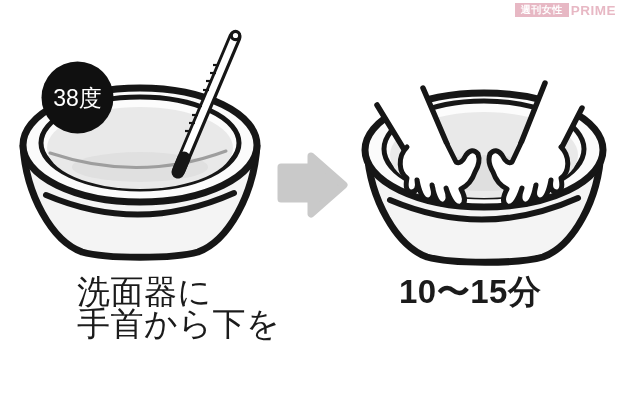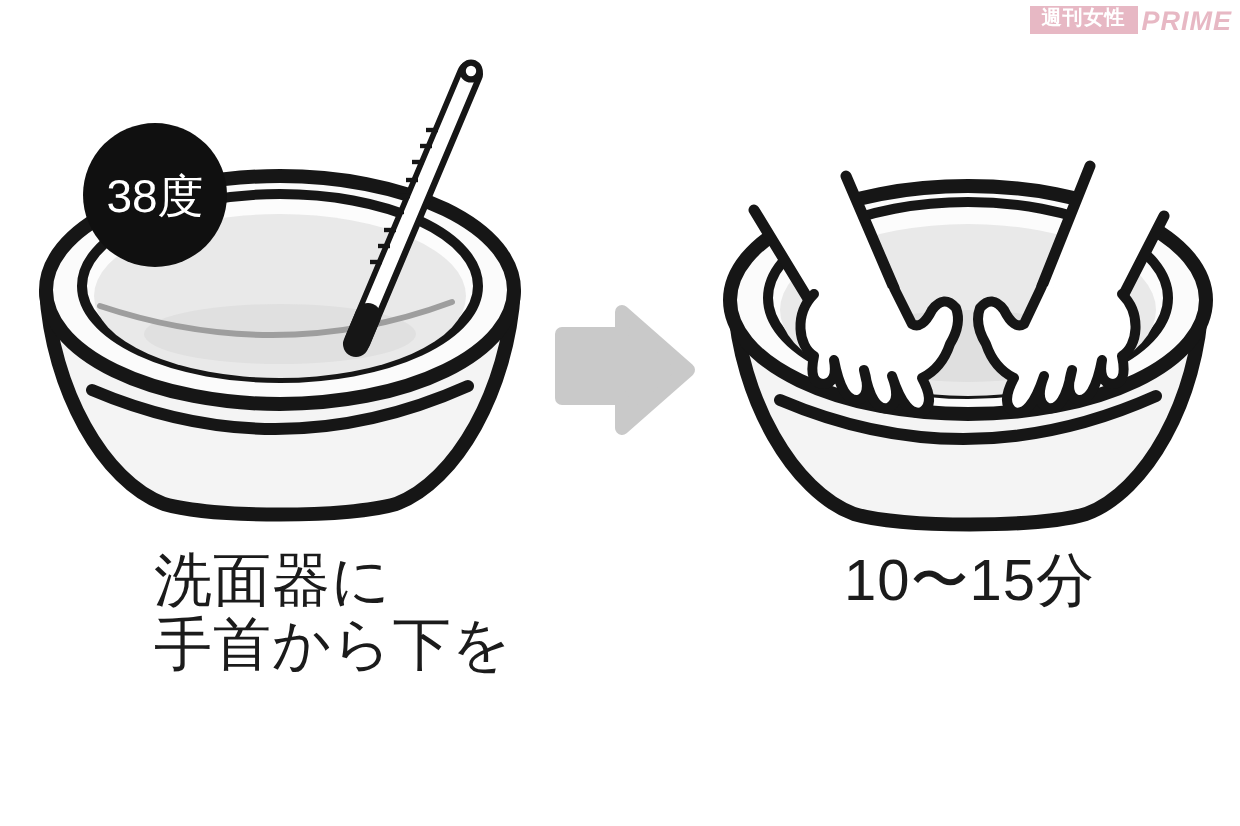--- a/index.html
+++ b/index.html
@@ -6,39 +6,39 @@
   .stage{
     position:relative;width:620px;height:413px;background:#ffffff;overflow:hidden;
     font-family:"Liberation Sans","DejaVu Sans",sans-serif;
   }
   .illus{position:absolute;}
   .illus-left{left:12px;top:15px;}
   .illus-arrow{left:275px;top:148px;}
   .illus-right{left:353px;top:23px;}
   .caption{
     position:absolute;top:276px;color:#1b1b1b;
-    font-size:29px;line-height:31.5px;letter-spacing:0.5px;white-space:nowrap;
+    font-size:33px;line-height:31.5px;letter-spacing:0.5px;white-space:nowrap;
   }
   .caption span{display:block;}
   .caption-left{left:77px;}
-  .caption-right{left:422px;}
+  .caption-right{left:399px;font-weight:bold;}
   .badge-label{
     font-family:"Liberation Sans","DejaVu Sans",sans-serif;
     font-size:23px;fill:#ffffff;
   }
   .watermark{
     position:absolute;top:3px;right:4px;display:flex;align-items:center;opacity:.8;
   }
   .wm-jp{
     background:#e2a7b6;color:#ffffff;font-size:10px;font-weight:700;
     padding:2px 6px;letter-spacing:0.5px;line-height:10px;
   }
   .wm-en{
     color:#e2a7b6;font-size:13.5px;font-weight:800;letter-spacing:0.5px;
-    padding-left:2px;line-height:13px;font-style:italic;
+    padding-left:2px;line-height:13px;
   }
 </style>
 </head>
 <body>
 
 <div class="stage">
 
   <svg class="illus illus-left" width="250" height="250" viewBox="0 0 250 250">
     <g>
       <path d="M 11,130 C 14,180 40,226 70,237 C 94,244 162,244 186,237 C 216,226 242,180 245,130" fill="#f4f4f4" stroke="#161616" stroke-width="7" stroke-linejoin="round"></path>

